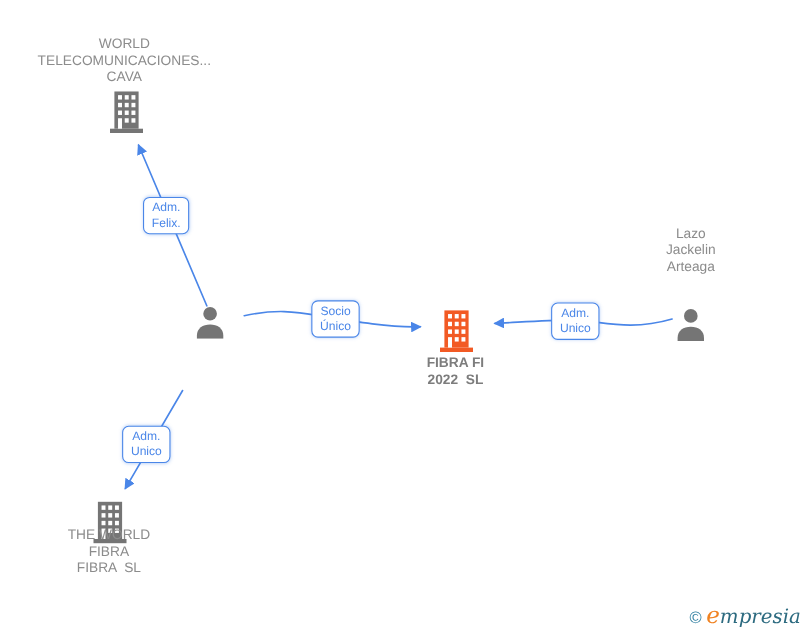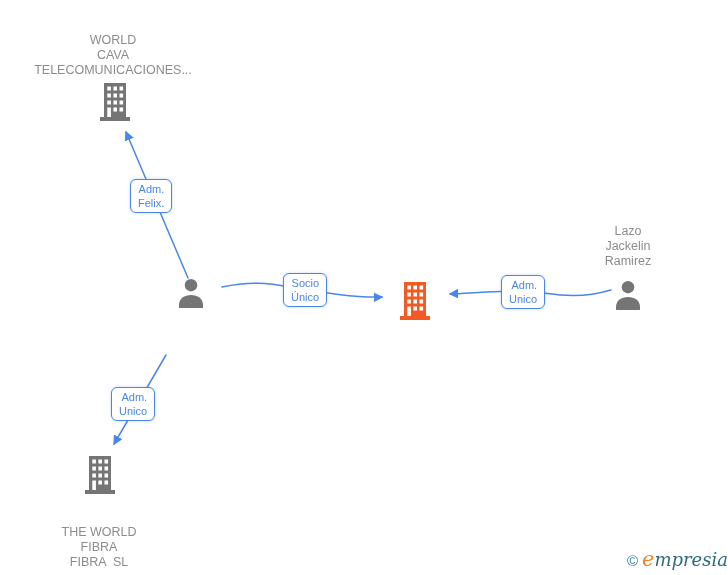--- a/index.html
+++ b/index.html
@@ -28,21 +28,21 @@
   .edge-label{
     position:absolute;
     background:#ffffff;
     border:1.5px solid #4a86e8;
     border-radius:6px;
     box-shadow:0 0 3px rgba(74,134,232,.35);
     color:#4a86e8;
     font-size:11px;
     line-height:14px;
     padding:2px 7px;
-    text-align:right;
+    text-align:center;
   }
   #watermark{
     position:absolute;
     right:0;bottom:4px;
     font-family:"DejaVu Serif", serif;
     font-style:italic;
     font-size:18px;
     white-space:nowrap;
   }
   #watermark .c{
@@ -67,22 +67,22 @@
       </marker>
     </defs>
     <path d="M188,278 L126,132" fill="none" stroke="#4a86e8" stroke-width="1.5" stroke-linecap="round" marker-end="url(#arrowhead)"></path>
     <path d="M222,287 C250,281 268,283 290,287 C320,292 355,298 382,297" fill="none" stroke="#4a86e8" stroke-width="1.5" stroke-linecap="round" marker-end="url(#arrowhead)"></path>
     <path d="M166,355 L114,444" fill="none" stroke="#4a86e8" stroke-width="1.5" stroke-linecap="round" marker-end="url(#arrowhead)"></path>
     <path d="M611,290 C570,302 545,291 520,291 C495,291 472,293 450,294" fill="none" stroke="#4a86e8" stroke-width="1.5" stroke-linecap="round" marker-end="url(#arrowhead)"></path>
   </svg>
 
   <div class="node-label" style="left:28px;top:33px;width:170px">
     <div>WORLD</div>
+    <div>TELECOMUNICACIONES...</div>
     <div>CAVA</div>
-    <div>TELECOMUNICACIONES...</div>
   </div>
   <div class="icon-wrap company-gray" style="left:97px;top:83px">
     <svg width="36" height="38" viewBox="0 0 36 38">
       <rect x="3" y="34" width="30" height="4" fill="currentColor"></rect>
       <rect x="7" y="0" width="22" height="34" fill="currentColor"></rect>
       <g fill="#ffffff">
         <rect x="10.3" y="3.5" width="3.6" height="4"></rect>
         <rect x="10.3" y="10.5" width="3.6" height="4"></rect>
         <rect x="10.3" y="17.5" width="3.6" height="4"></rect>
         <rect x="10.3" y="24.5" width="3.6" height="9.5"></rect>
@@ -118,25 +118,29 @@
         <rect x="16.4" y="10.5" width="3.6" height="4"></rect>
         <rect x="16.4" y="17.5" width="3.6" height="4"></rect>
         <rect x="16.4" y="24.5" width="3.6" height="4"></rect>
         <rect x="22.5" y="3.5" width="3.6" height="4"></rect>
         <rect x="22.5" y="10.5" width="3.6" height="4"></rect>
         <rect x="22.5" y="17.5" width="3.6" height="4"></rect>
         <rect x="22.5" y="24.5" width="3.6" height="4"></rect>
       </g>
     </svg>
   </div>
+  <div class="node-label bold" style="left:364px;top:323px;width:100px">
+    <div>FIBRA FI</div>
+    <div>2022  SL</div>
+  </div>
 
-  <div class="node-label" style="left:588px;top:224px;width:80px">
+  <div class="node-label" style="left:588px;top:205px;width:80px">
     <div>Lazo</div>
     <div>Jackelin</div>
-    <div>Ramirez</div>
+    <div>Arteaga</div>
   </div>
   <div class="icon-wrap person-gray" style="left:613px;top:280px">
     <svg width="30" height="30" viewBox="0 0 30 30">
       <circle cx="15" cy="7.2" r="6.2" fill="currentColor"></circle>
       <path d="M3,30 v-3 c0,-6.5 5.3,-10 12,-10 s12,3.5 12,10 V30 z" fill="currentColor"></path>
     </svg>
   </div>
 
   <div class="icon-wrap company-gray" style="left:82px;top:456px">
     <svg width="36" height="38" viewBox="0 0 36 38">
@@ -151,21 +155,21 @@
         <rect x="16.4" y="10.5" width="3.6" height="4"></rect>
         <rect x="16.4" y="17.5" width="3.6" height="4"></rect>
         <rect x="16.4" y="24.5" width="3.6" height="4"></rect>
         <rect x="22.5" y="3.5" width="3.6" height="4"></rect>
         <rect x="22.5" y="10.5" width="3.6" height="4"></rect>
         <rect x="22.5" y="17.5" width="3.6" height="4"></rect>
         <rect x="22.5" y="24.5" width="3.6" height="4"></rect>
       </g>
     </svg>
   </div>
-  <div class="node-label" style="left:44px;top:525px;width:110px">
+  <div class="node-label" style="left:44px;top:479px;width:110px">
     <div>THE WORLD</div>
     <div>FIBRA</div>
     <div>FIBRA  SL</div>
   </div>
 
   <div class="edge-label" style="left:130px;top:179px">
     <div>Adm.</div>
     <div>Felix.</div>
   </div>
   <div class="edge-label" style="left:283px;top:273px">

